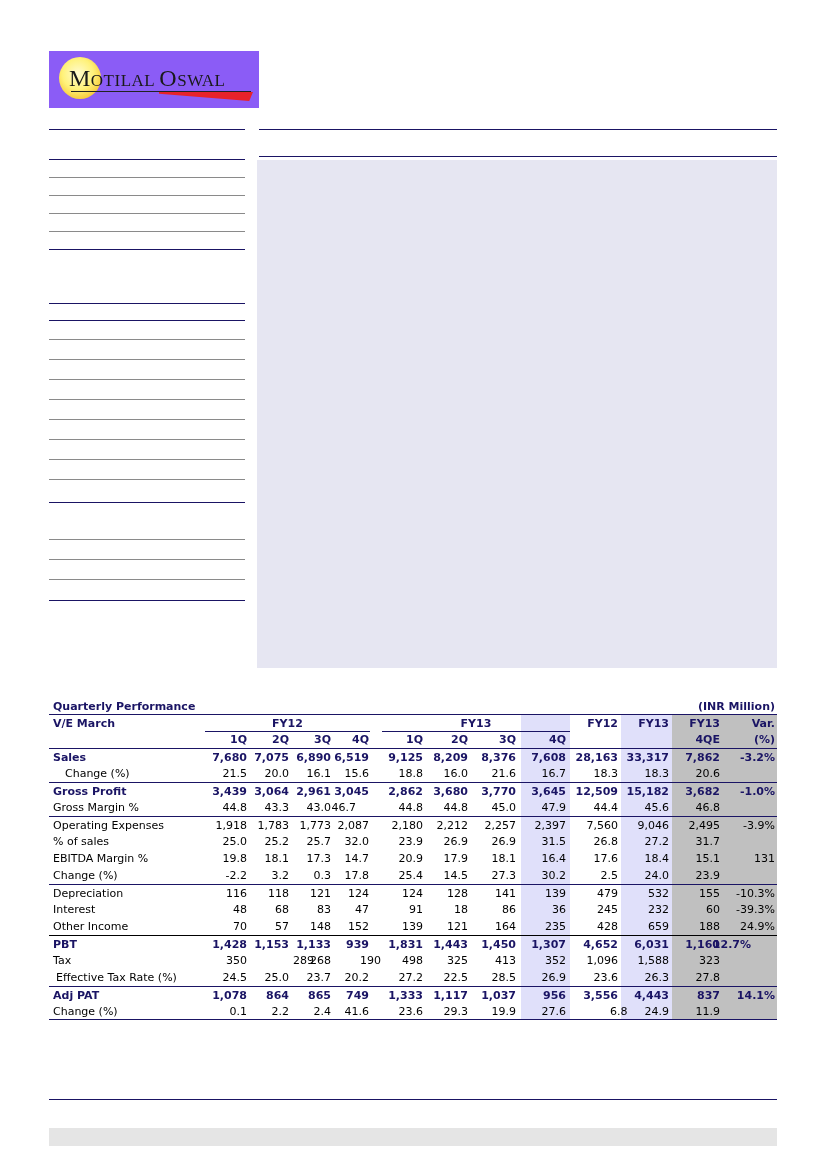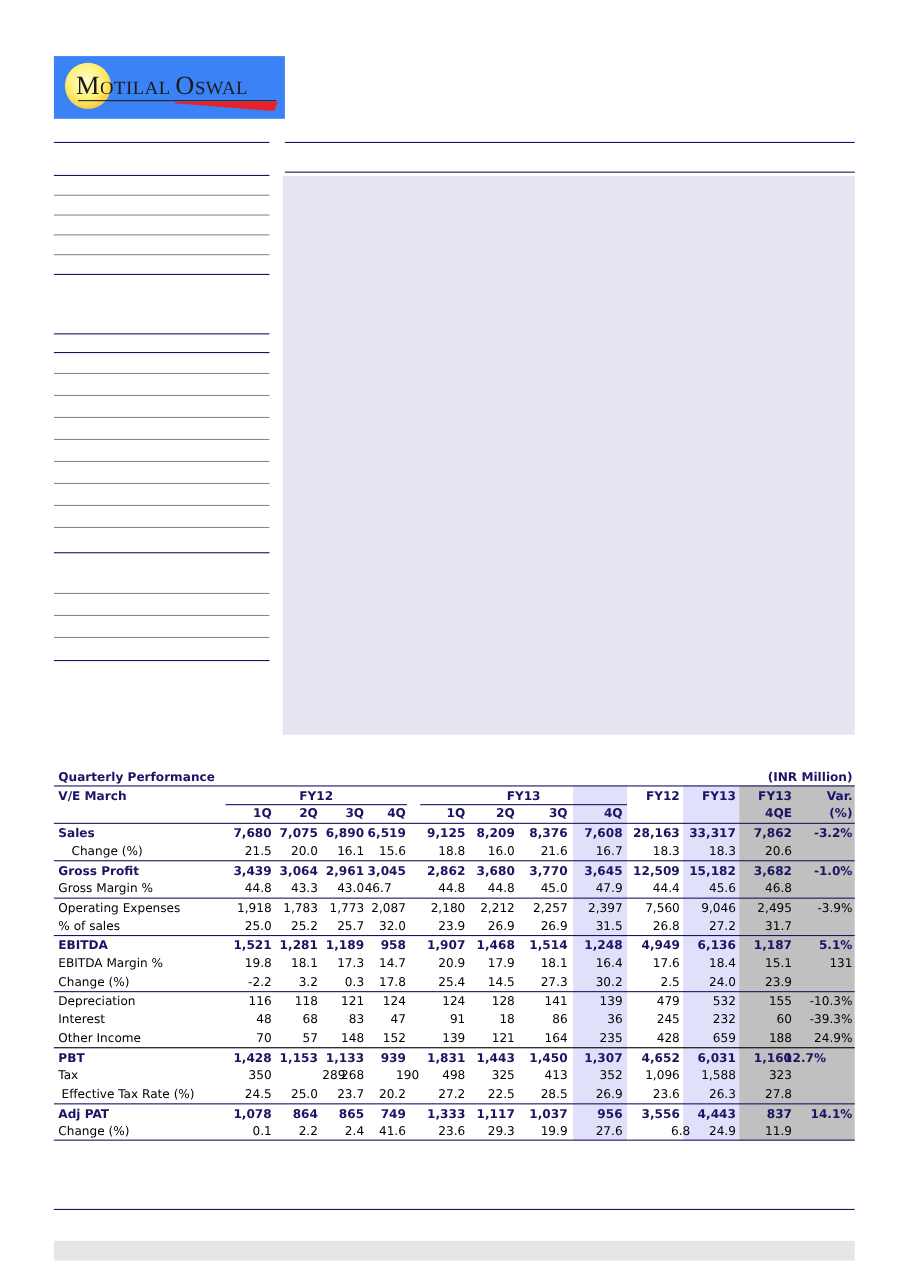--- a/index.html
+++ b/index.html
@@ -1,21 +1,21 @@
 <!DOCTYPE html>
 <html><head>
 <meta charset="utf-8">
 <style>
   * { box-sizing: border-box; margin: 0; padding: 0; }
   html, body { width: 826px; height: 1169px; background: #ffffff; overflow: hidden; }
   body { position: relative; font-family: "Liberation Sans", "DejaVu Sans", sans-serif; color: #000; }
 
   .logo {
     position: absolute; left: 49px; top: 51px; width: 210px; height: 57px;
-    background: #3b82f6; overflow: hidden;
+    background: #8b5cf6; overflow: hidden;
   }
   .logo .sun {
     position: absolute; left: 10px; top: 6px; width: 42px; height: 42px; border-radius: 50%;
     background: radial-gradient(circle at 45% 40%, #fffbd0 0%, #fff27a 45%, #f6c430 80%, rgba(246,168,34,0) 100%);
   }
   .logo .name {
     position: absolute; left: 20px; top: 14px; font-family: "Liberation Serif", "DejaVu Serif", serif;
     font-size: 22px; letter-spacing: 0.5px; color: #1a1a1a; white-space: nowrap;
   }
   .logo .name .big { font-size: 24px; }
@@ -218,35 +218,20 @@
         <span class="c" style="left: 282px; width: 38px;">32.0</span>
         <span class="c" style="left: 330px; width: 44px;">23.9</span>
         <span class="c" style="left: 374px; width: 45px;">26.9</span>
         <span class="c" style="left: 419px; width: 48px;">26.9</span>
         <span class="c" style="left: 467px; width: 50px;">31.5</span>
         <span class="c" style="left: 521px; width: 48px;">26.8</span>
         <span class="c" style="left: 572px; width: 48px;">27.2</span>
         <span class="c" style="left: 623px; width: 48px;">31.7</span>
         <span class="c" style="left: 675px; width: 51px;"></span>
       </div>
-      <div class="row bold topline">
-        <span class="lbl">EBITDA</span>
-        <span class="c" style="left: 150px; width: 48px;">1,521</span>
-        <span class="c" style="left: 198px; width: 42px;">1,281</span>
-        <span class="c" style="left: 240px; width: 42px;">1,189</span>
-        <span class="c" style="left: 282px; width: 38px;">958</span>
-        <span class="c" style="left: 330px; width: 44px;">1,907</span>
-        <span class="c" style="left: 374px; width: 45px;">1,468</span>
-        <span class="c" style="left: 419px; width: 48px;">1,514</span>
-        <span class="c" style="left: 467px; width: 50px;">1,248</span>
-        <span class="c" style="left: 521px; width: 48px;">4,949</span>
-        <span class="c" style="left: 572px; width: 48px;">6,136</span>
-        <span class="c" style="left: 623px; width: 48px;">1,187</span>
-        <span class="c" style="left: 675px; width: 51px;">5.1%</span>
-      </div>
       <div class="row">
         <span class="lbl">EBITDA Margin %</span>
         <span class="c" style="left: 150px; width: 48px;">19.8</span>
         <span class="c" style="left: 198px; width: 42px;">18.1</span>
         <span class="c" style="left: 240px; width: 42px;">17.3</span>
         <span class="c" style="left: 282px; width: 38px;">14.7</span>
         <span class="c" style="left: 330px; width: 44px;">20.9</span>
         <span class="c" style="left: 374px; width: 45px;">17.9</span>
         <span class="c" style="left: 419px; width: 48px;">18.1</span>
         <span class="c" style="left: 467px; width: 50px;">16.4</span>

